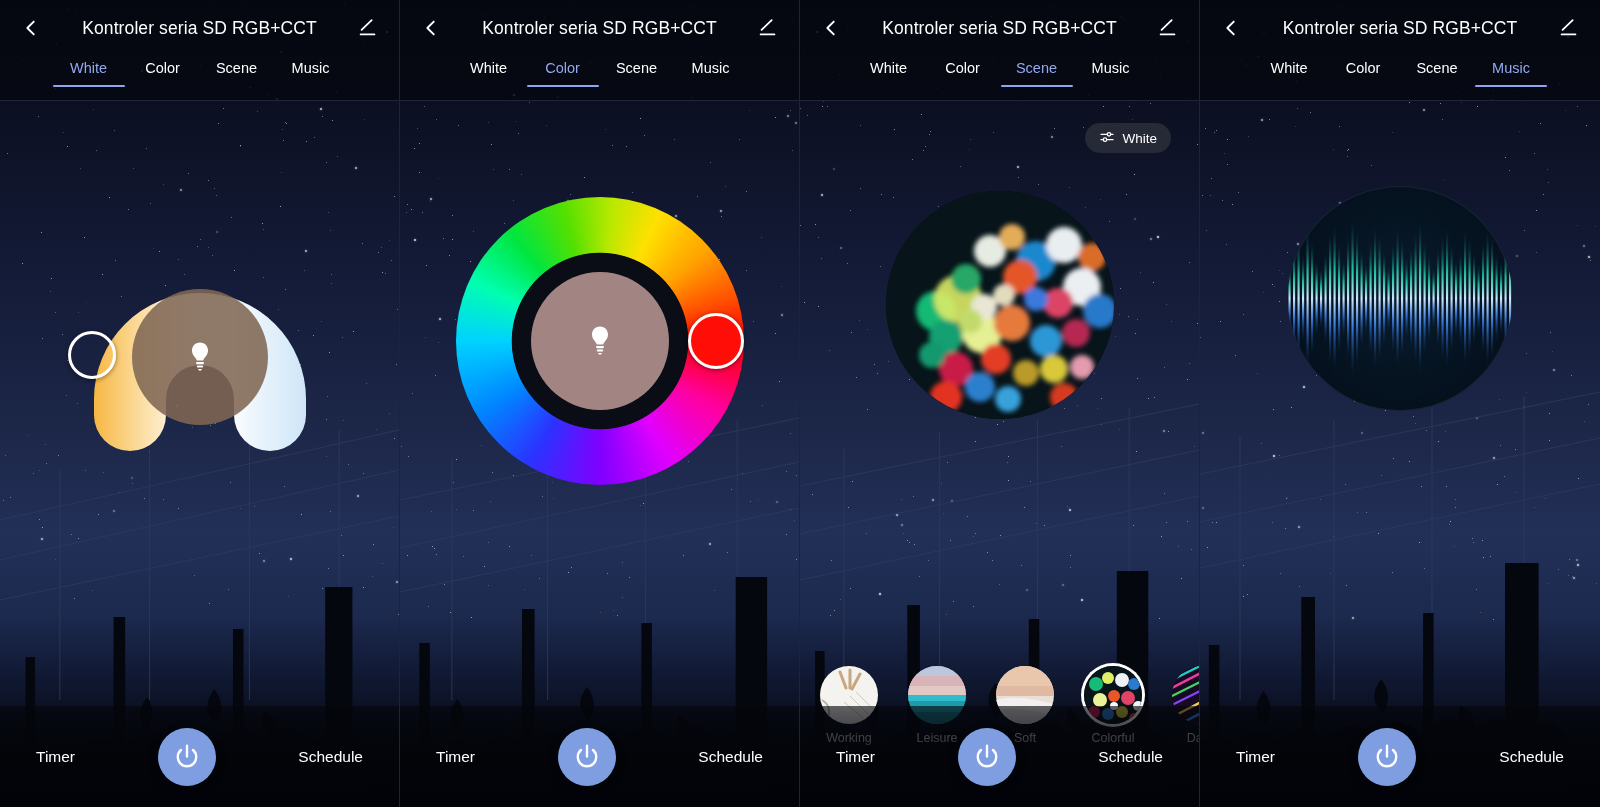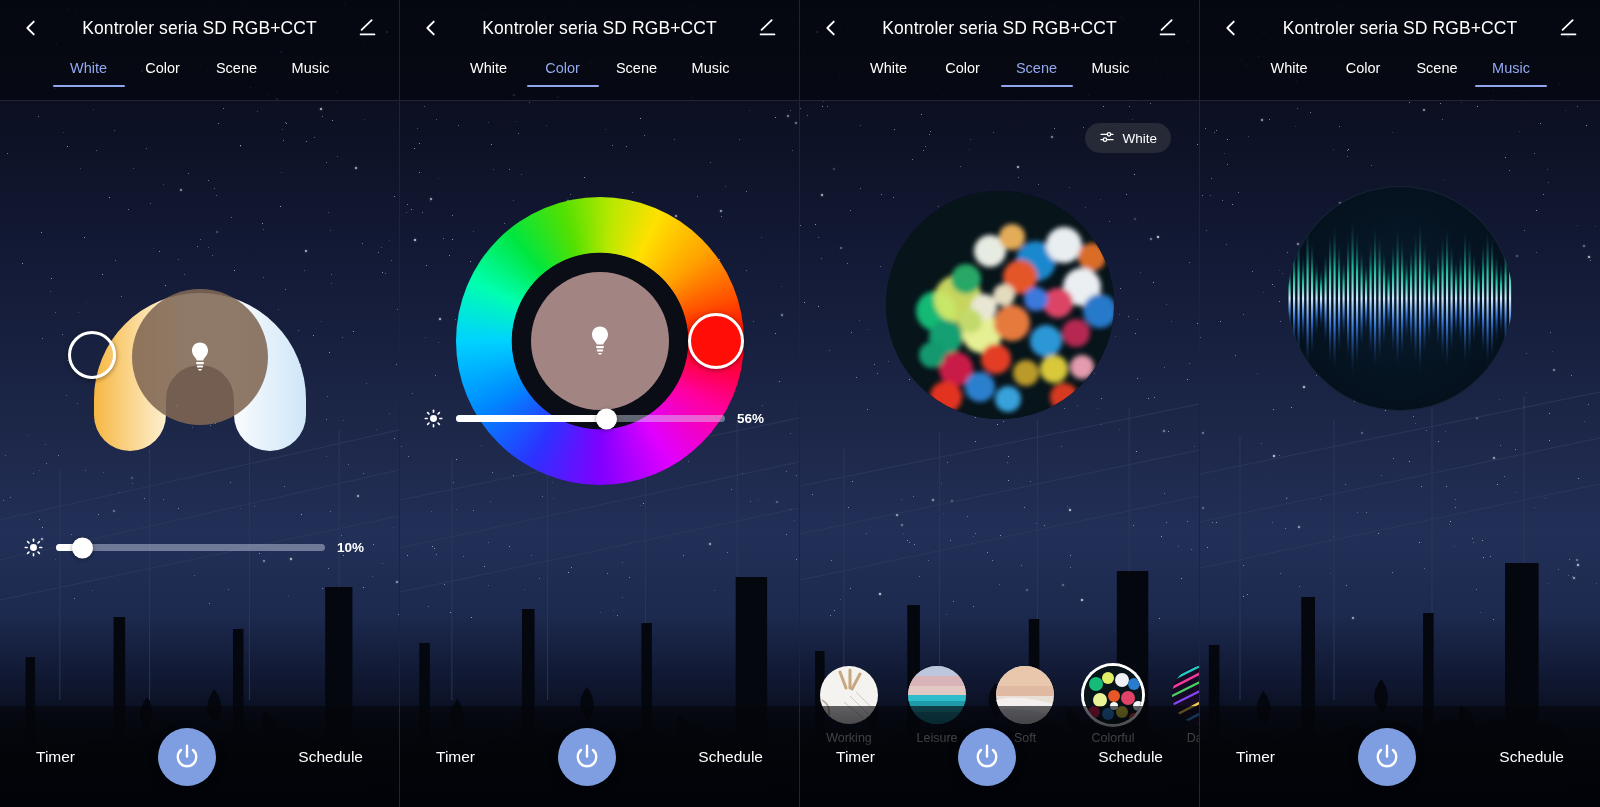--- a/index.html
+++ b/index.html
@@ -526,42 +526,20 @@
           <svg class="bulb" viewBox="0 0 24 30">
             <path d="M12 1.5c-4.3 0-7.4 3.3-7.4 7.4 0 3 1.7 5.1 3 6.7.8 1 1.3 1.7 1.3 2.6h6.2c0-.9.5-1.6 1.3-2.6 1.3-1.6 3-3.7 3-6.7 0-4.1-3.1-7.4-7.4-7.4z" fill="#fff"></path>
             <rect x="8.3" y="19.6" width="7.4" height="2" rx="1" fill="#fff"></rect>
             <rect x="9" y="22.8" width="6" height="2" rx="1" fill="#fff"></rect>
             <path d="M10.2 26h3.6c-.3 1-1 1.6-1.8 1.6s-1.5-.6-1.8-1.6z" fill="#fff"></path>
           </svg>
         </div>
         <div class="handle" style="left:16px; top:122px; width:48px; height:48px; background:rgba(250,211,134,.0);"></div>
       </div>
 
-      <div class="slider-row" style="top:437px;">
-        <span class="sl-icon">
-          <svg width="19" height="19" viewBox="0 0 24 24" fill="#fff">
-              <circle cx="12" cy="12" r="4.4"></circle>
-              <g stroke="#fff" stroke-width="2.1" stroke-linecap="round">
-                <line x1="12" y1="1.6" x2="12" y2="4"></line>
-                <line x1="12" y1="20" x2="12" y2="22.4"></line>
-                <line x1="1.6" y1="12" x2="4" y2="12"></line>
-                <line x1="20" y1="12" x2="22.4" y2="12"></line>
-                <line x1="4.6" y1="4.6" x2="6.3" y2="6.3"></line>
-                <line x1="17.7" y1="17.7" x2="19.4" y2="19.4"></line>
-                <line x1="4.6" y1="19.4" x2="6.3" y2="17.7"></line>
-                <line x1="17.7" y1="6.3" x2="19.4" y2="4.6"></line>
-              </g>
-            </svg>
-        </span>
-        <div class="track">
-          <div class="fill" style="width:10%"></div>
-          <div class="knob" style="left:10%"></div>
-        </div>
-        <span class="pct">10%</span>
-      </div>
     </div>
 
     <div class="bottom">
       <span class="bottom-lbl">Timer</span>
       <div class="power">
         <svg width="30" height="30" viewBox="0 0 24 24" fill="none" stroke="#fff" stroke-width="1.9" stroke-linecap="round">
             <path d="M7.2 6.4a7.4 7.4 0 1 0 9.6 0"></path>
             <line x1="12" y1="3" x2="12" y2="11.6"></line>
           </svg>
       </div>
@@ -869,42 +847,20 @@
           <svg class="bulb" viewBox="0 0 24 30">
             <path d="M12 1.5c-4.3 0-7.4 3.3-7.4 7.4 0 3 1.7 5.1 3 6.7.8 1 1.3 1.7 1.3 2.6h6.2c0-.9.5-1.6 1.3-2.6 1.3-1.6 3-3.7 3-6.7 0-4.1-3.1-7.4-7.4-7.4z" fill="#fff"></path>
             <rect x="8.3" y="19.6" width="7.4" height="2" rx="1" fill="#fff"></rect>
             <rect x="9" y="22.8" width="6" height="2" rx="1" fill="#fff"></rect>
             <path d="M10.2 26h3.6c-.3 1-1 1.6-1.8 1.6s-1.5-.6-1.8-1.6z" fill="#fff"></path>
           </svg>
         </div>
         <div class="handle" style="left:232px; top:116px; width:56px; height:56px; background:#ff0d06;"></div>
       </div>
 
-      <div class="slider-row" style="top:308px;">
-        <span class="sl-icon">
-          <svg width="19" height="19" viewBox="0 0 24 24" fill="#fff">
-              <circle cx="12" cy="12" r="4.4"></circle>
-              <g stroke="#fff" stroke-width="2.1" stroke-linecap="round">
-                <line x1="12" y1="1.6" x2="12" y2="4"></line>
-                <line x1="12" y1="20" x2="12" y2="22.4"></line>
-                <line x1="1.6" y1="12" x2="4" y2="12"></line>
-                <line x1="20" y1="12" x2="22.4" y2="12"></line>
-                <line x1="4.6" y1="4.6" x2="6.3" y2="6.3"></line>
-                <line x1="17.7" y1="17.7" x2="19.4" y2="19.4"></line>
-                <line x1="4.6" y1="19.4" x2="6.3" y2="17.7"></line>
-                <line x1="17.7" y1="6.3" x2="19.4" y2="4.6"></line>
-              </g>
-            </svg>
-        </span>
-        <div class="track">
-          <div class="fill" style="width:56%"></div>
-          <div class="knob" style="left:56%"></div>
-        </div>
-        <span class="pct">56%</span>
-      </div>
 
     </div>
 
     <div class="bottom">
       <span class="bottom-lbl">Timer</span>
       <div class="power">
         <svg width="30" height="30" viewBox="0 0 24 24" fill="none" stroke="#fff" stroke-width="1.9" stroke-linecap="round">
             <path d="M7.2 6.4a7.4 7.4 0 1 0 9.6 0"></path>
             <line x1="12" y1="3" x2="12" y2="11.6"></line>
           </svg>

